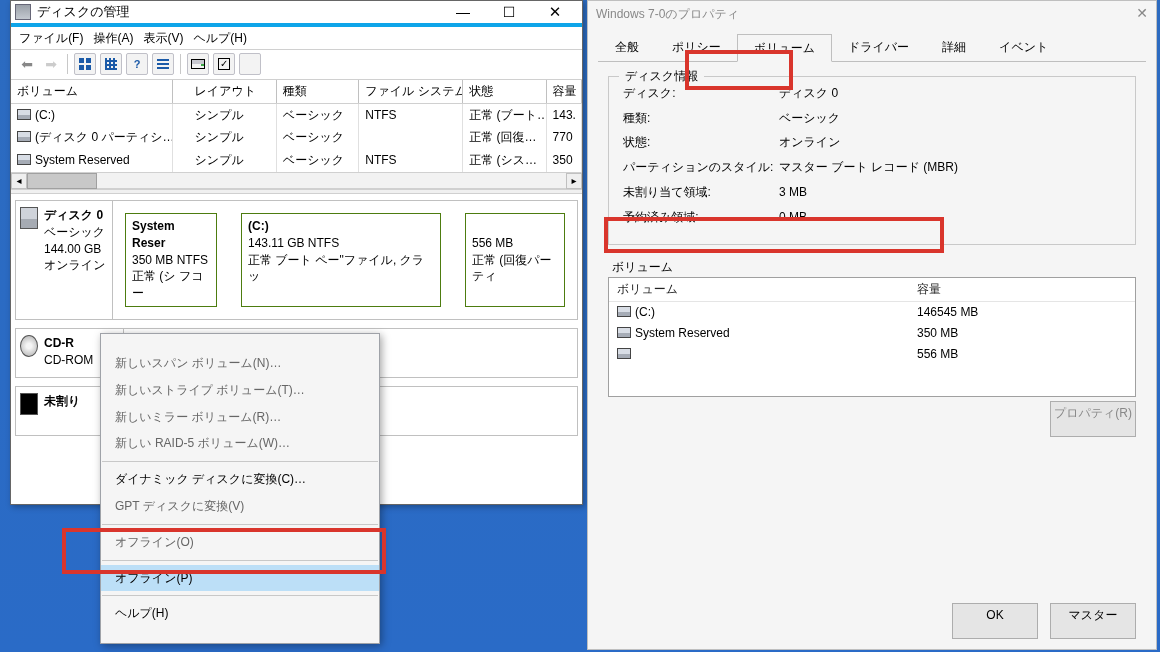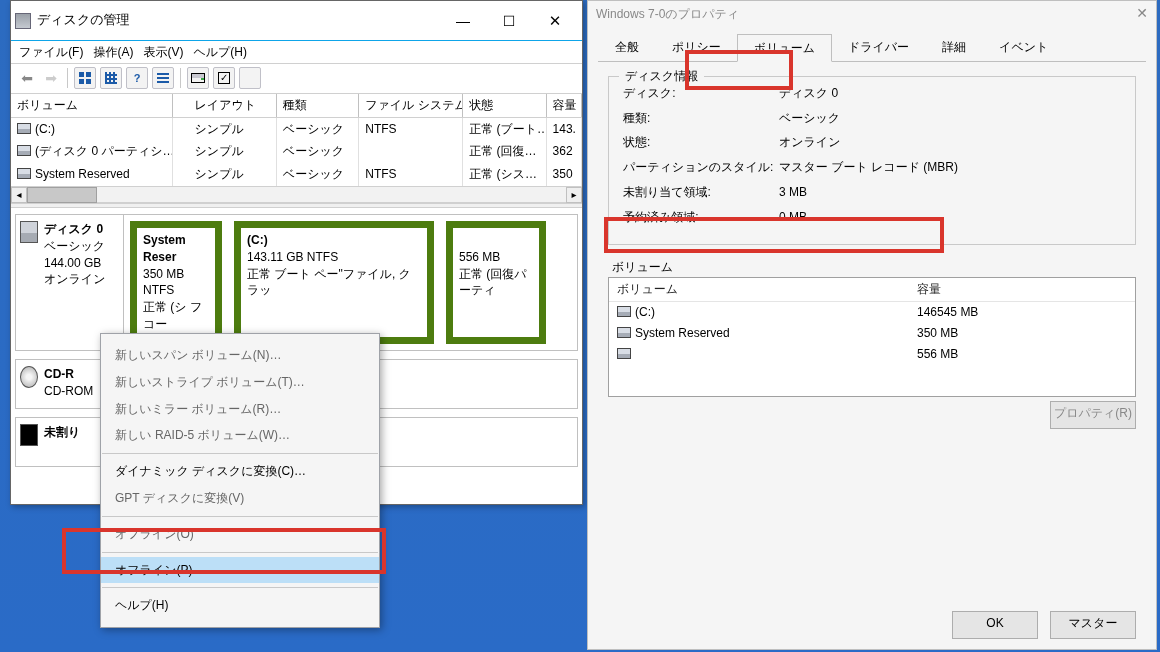--- a/index.html
+++ b/index.html
@@ -14,22 +14,22 @@
   }
 
   
   .dm-win {
     position: absolute; left: 10px; top: 0;
     width: 573px; height: 505px;
     background: #fff; border: 1px solid #666;
     box-shadow: 2px 2px 6px rgba(0,0,0,.3);
   }
   .dm-titlebar {
-    display:flex; align-items:center; height:40px;
-    background:#fff; padding:0 4px; border-bottom:1px solid #0ea5e9;
+    display:flex; align-items:center; height:26px;
+    background:#fff; padding:0 4px; border-bottom:4px solid #0ea5e9;
   }
   .dm-titlebar .ticon {
     width:16px; height:16px; margin-right:6px;
     background:
       linear-gradient(#9aa0a8,#c4c9d0);
     border:1px solid #667;
   }
   .dm-title { font-size:13px; }
   .dm-wbtns { margin-left:auto; display:flex; }
   .dm-wbtn { width:46px; height:28px; text-align:center; font-size:14px; line-height:28px; }
@@ -91,32 +91,32 @@
   }
   .disk-head .dname{font-weight:bold;}
   .disk-head .dico{
     position:absolute;left:4px;top:6px;width:18px;height:22px;
     background:linear-gradient(#cfd3da 0 55%,#a6abb3 55%);border:1px solid #555;
   }
   .disk-head .dico.cd{background:radial-gradient(circle,#f5f5f5 20%,#d0d0d0 60%,#b0b0b0);border-radius:50%;}
   .disk-head .dico.blk{background:#000;}
   .disk-parts{flex:1;display:flex;}
   .part{
-    border:7px solid #4d7c0f;margin:6px;padding:4px 6px;
+    border:1px solid #4d7c0f;margin:12px;padding:4px 6px;
     overflow:hidden;
   }
   .part .pname{font-weight:bold;}
   .disk-row.thin{height:50px;}
 
   
   .ctx {
     position:absolute; left:100px; top:333px;
     width:280px; background:#f5f5f5;
     border:1px solid #9fa2a8; box-shadow:2px 2px 8px rgba(0,0,0,.35);
-    padding:8px 0;
+    padding:16px 0;
     z-index:10;
   }
   .ctx .mi{padding:5px 14px; color:#666;}
   .ctx .mi.en{color:#000;}
   .ctx .msep{height:1px;background:#c8c8c8;margin:4px 1px;}
   .ctx .mi.sel{background:#bcdff7;color:#000;}
 
   
   .hlbox{position:absolute;border:4px solid #d9352c;pointer-events:none;z-index:30;}
 
@@ -142,21 +142,21 @@
   .vol-sec-label{margin:4px 24px 2px;}
   .vol-sec{
     border:1px solid #a0a0a0;margin:2px 20px;background:#fff;height:120px;overflow:hidden;
   }
   .vs-hdr{display:flex;border-bottom:1px solid #e5e5e5;}
   .vs-hdr div{padding:3px 8px;color:#222;}
   .vs-c1{width:300px;} .vs-c2{flex:1;}
   .vs-row{display:flex;}
   .vs-row div{padding:2px 8px;}
   .btn{
-    min-width:86px;height:28px;background:#e5e5e5;border:1px solid #adadad;
+    min-width:86px;height:36px;background:#e5e5e5;border:1px solid #adadad;
     text-align:center;line-height:22px;display:inline-block;
   }
   .btn.dis{color:#888;}
   .prop-inner-btn{ text-align:right; padding:2px 20px 8px;}
   .prop-footer{position:absolute;bottom:10px;right:0;left:0;display:flex;justify-content:flex-end;gap:12px;padding:0 20px;}
 
 </style>
 </head>
 <body>
 
@@ -221,21 +221,21 @@
           <div class="c-fs">NTFS</div>
           <div class="c-st">正常 (ブート…</div>
           <div class="c-cap">143.</div>
         </div>
         <div class="vol-row">
           <div class="c-vol"><span class="drv-ic"></span>(ディスク 0 パーティシ…</div>
           <div class="c-lay">シンプル</div>
           <div class="c-typ">ベーシック</div>
           <div class="c-fs"></div>
           <div class="c-st">正常 (回復…</div>
-          <div class="c-cap">362</div>
+          <div class="c-cap">770</div>
         </div>
         <div class="vol-row">
           <div class="c-vol"><span class="drv-ic"></span>System Reserved</div>
           <div class="c-lay">シンプル</div>
           <div class="c-typ">ベーシック</div>
           <div class="c-fs">NTFS</div>
           <div class="c-st">正常 (シス…</div>
           <div class="c-cap">350</div>
         </div>
       </div>

